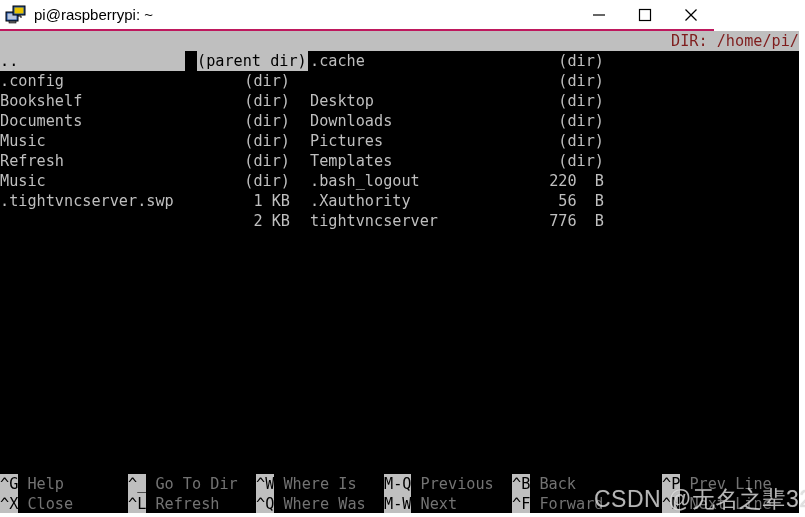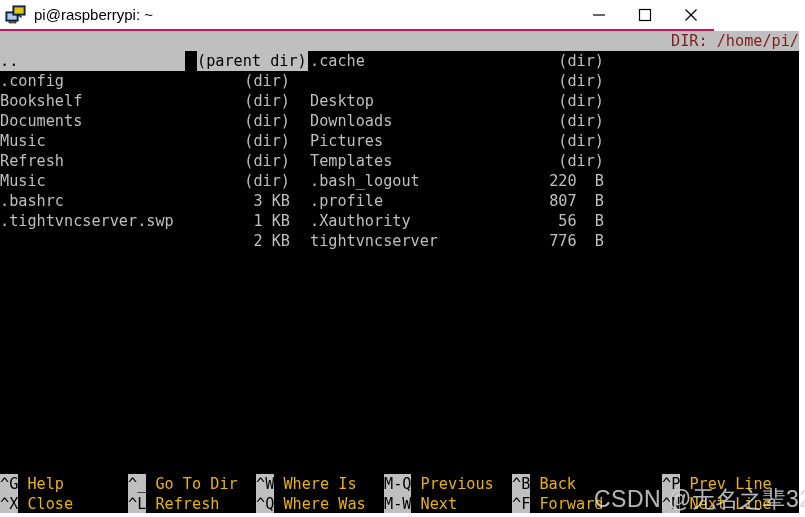--- a/index.html
+++ b/index.html
@@ -156,21 +156,21 @@
   .sc-key {
     background: #bfbfbf;
     color: #000000;
     padding: 0;
     display: inline-block;
     height: 20px;
     line-height: 20px;
     white-space: pre;
   }
   .sc-label {
-    color: #eab308;
+    color: #737373;
     display: inline-block;
     height: 20px;
     line-height: 20px;
     white-space: pre;
   }
 
   
   .watermark {
     position: absolute;
     left: 594px;
@@ -253,21 +253,20 @@
     <div class="dir-header">DIR: /home/pi/</div>
 
     <div class="listing" id="listing">
         <div class="file-row selected"><span class="cell c-lname">..</span><span class="cell c-lsize">(parent dir)</span><span class="cell c-rname">.cache</span><span class="cell c-rsize">(dir)</span></div>
         <div class="file-row"><span class="cell c-lname">.config</span><span class="cell c-lsize">(dir)</span><span class="cell c-rsize">(dir)</span></div>
         <div class="file-row"><span class="cell c-lname">Bookshelf</span><span class="cell c-lsize">(dir)</span><span class="cell c-rname">Desktop</span><span class="cell c-rsize">(dir)</span></div>
         <div class="file-row"><span class="cell c-lname">Documents</span><span class="cell c-lsize">(dir)</span><span class="cell c-rname">Downloads</span><span class="cell c-rsize">(dir)</span></div>
         <div class="file-row"><span class="cell c-lname">Music</span><span class="cell c-lsize">(dir)</span><span class="cell c-rname">Pictures</span><span class="cell c-rsize">(dir)</span></div>
         <div class="file-row"><span class="cell c-lname">Refresh</span><span class="cell c-lsize">(dir)</span><span class="cell c-rname">Templates</span><span class="cell c-rsize">(dir)</span></div>
         <div class="file-row"><span class="cell c-lname">Music</span><span class="cell c-lsize">(dir)</span><span class="cell c-rname">.bash_logout</span><span class="cell c-rsize">220  B</span></div>
-        <div class="file-row"><span class="cell c-lname">.bashrc</span><span class="cell c-lsize">3 KB</span><span class="cell c-rname">.profile</span><span class="cell c-rsize">807  B</span></div>
         <div class="file-row"><span class="cell c-lname">.tightvncserver.swp</span><span class="cell c-lsize">1 KB</span><span class="cell c-rname">.Xauthority</span><span class="cell c-rsize">56  B</span></div>
         <div class="file-row"><span class="cell c-lsize">2 KB</span><span class="cell c-rname">tightvncserver</span><span class="cell c-rsize">776  B</span></div>
       </div>
 
     <div class="shortcut-bar">
       <div class="sc-row" id="sc-row1"><span class="sc-item" style="left: 0px;"><span class="sc-key">^G</span><span class="sc-label"> Help</span></span><span class="sc-item" style="left: 128px;"><span class="sc-key">^_</span><span class="sc-label"> Go To Dir</span></span><span class="sc-item" style="left: 256px;"><span class="sc-key">^W</span><span class="sc-label"> Where Is</span></span><span class="sc-item" style="left: 384px;"><span class="sc-key">M-Q</span><span class="sc-label"> Previous</span></span><span class="sc-item" style="left: 512px;"><span class="sc-key">^B</span><span class="sc-label"> Back</span></span><span class="sc-item" style="left: 662px;"><span class="sc-key">^P</span><span class="sc-label"> Prev Line</span></span></div>
       <div class="sc-row" id="sc-row2"><span class="sc-item" style="left: 0px;"><span class="sc-key">^X</span><span class="sc-label"> Close</span></span><span class="sc-item" style="left: 128px;"><span class="sc-key">^L</span><span class="sc-label"> Refresh</span></span><span class="sc-item" style="left: 256px;"><span class="sc-key">^Q</span><span class="sc-label"> Where Was</span></span><span class="sc-item" style="left: 384px;"><span class="sc-key">M-W</span><span class="sc-label"> Next</span></span><span class="sc-item" style="left: 512px;"><span class="sc-key">^F</span><span class="sc-label"> Forward</span></span><span class="sc-item" style="left: 662px;"><span class="sc-key">^N</span><span class="sc-label"> Next Line</span></span></div>
     </div>
 
   </div>

